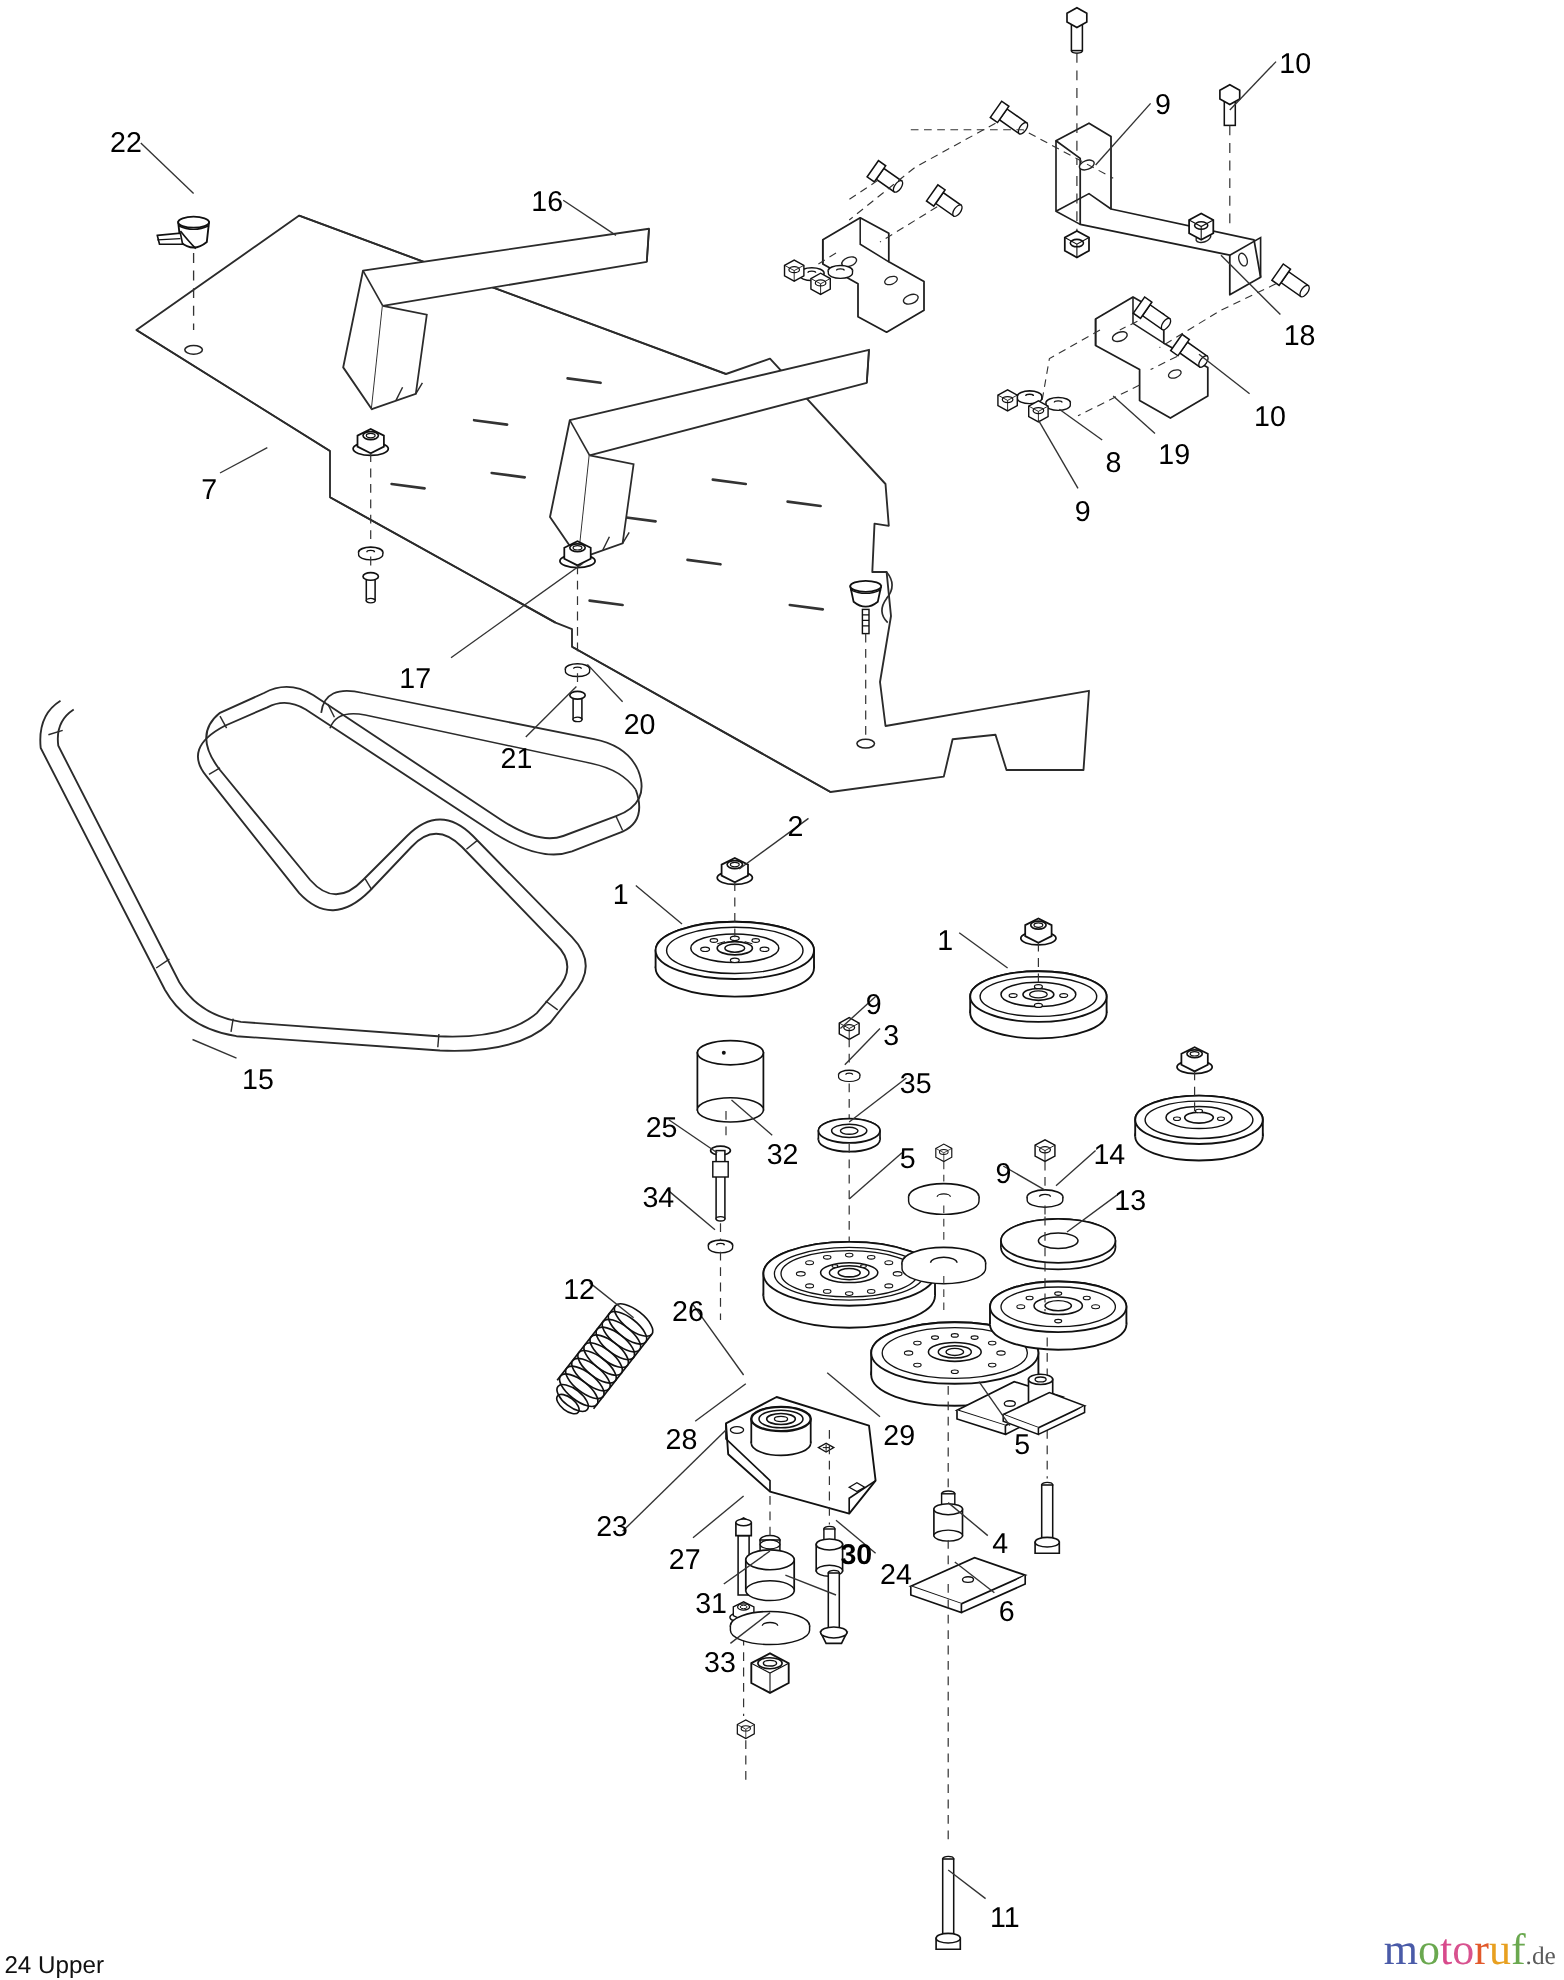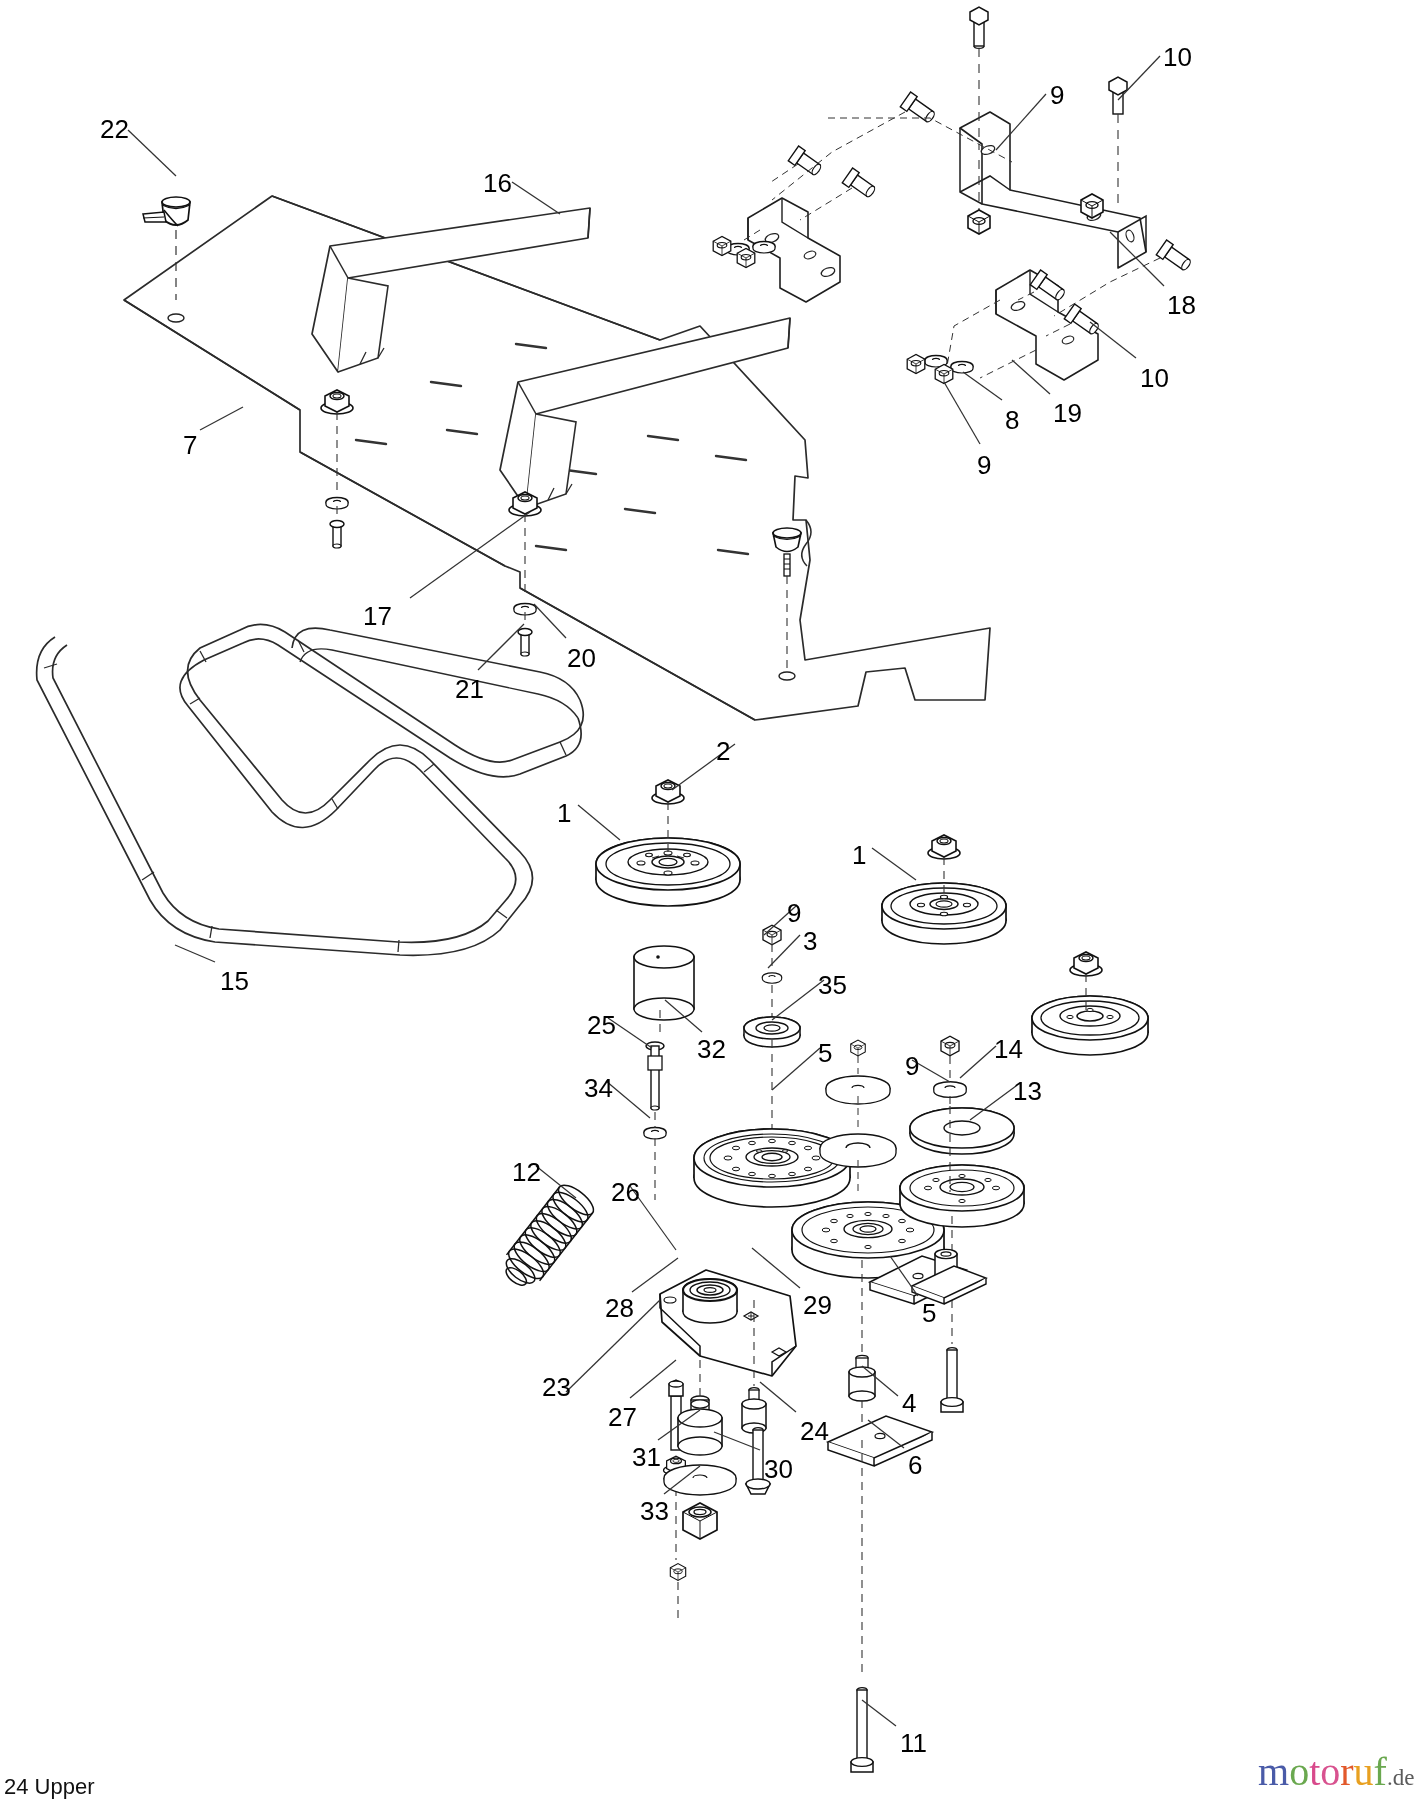--- a/index.html
+++ b/index.html
@@ -693,21 +693,21 @@
       <div class="lbl" style="left: 1013px; top: 1078px;">13</div>
       <div class="lbl" style="left: 512px; top: 1159px;">12</div>
       <div class="lbl" style="left: 611px; top: 1179px;">26</div>
       <div class="lbl" style="left: 605px; top: 1295px;">28</div>
       <div class="lbl" style="left: 803px; top: 1292px;">29</div>
       <div class="lbl" style="left: 922px; top: 1300px;">5</div>
       <div class="lbl" style="left: 542px; top: 1374px;">23</div>
       <div class="lbl" style="left: 608px; top: 1404px;">27</div>
       <div class="lbl" style="left: 632px; top: 1444px;">31</div>
       <div class="lbl" style="left: 640px; top: 1498px;">33</div>
-      <div class="lbl" style="left: 764px; top: 1456px;">30</div>
+      <div class="lbl" style="left: 764px; top: 1400px; font-weight: bold;">30</div>
       <div class="lbl" style="left: 800px; top: 1418px;">24</div>
       <div class="lbl" style="left: 902px; top: 1390px;">4</div>
       <div class="lbl" style="left: 908px; top: 1452px;">6</div>
       <div class="lbl" style="left: 900px; top: 1730px;">11</div>
     </div>
 
   <div class="pagenum" style="left:4px;top:1774px;">24   Upper</div>
 
   <div class="wm" id="watermark" style="left:1258px;top:1752px;"><i style="color: rgb(74, 91, 168);">m</i><i style="color: rgb(106, 168, 79);">o</i><i style="color: rgb(216, 74, 140);">t</i><i style="color: rgb(216, 82, 143);">o</i><i style="color: rgb(226, 89, 43);">r</i><i style="color: rgb(232, 160, 32);">u</i><i style="color: rgb(106, 168, 79);">f</i><i class="de">.de</i></div>
 

